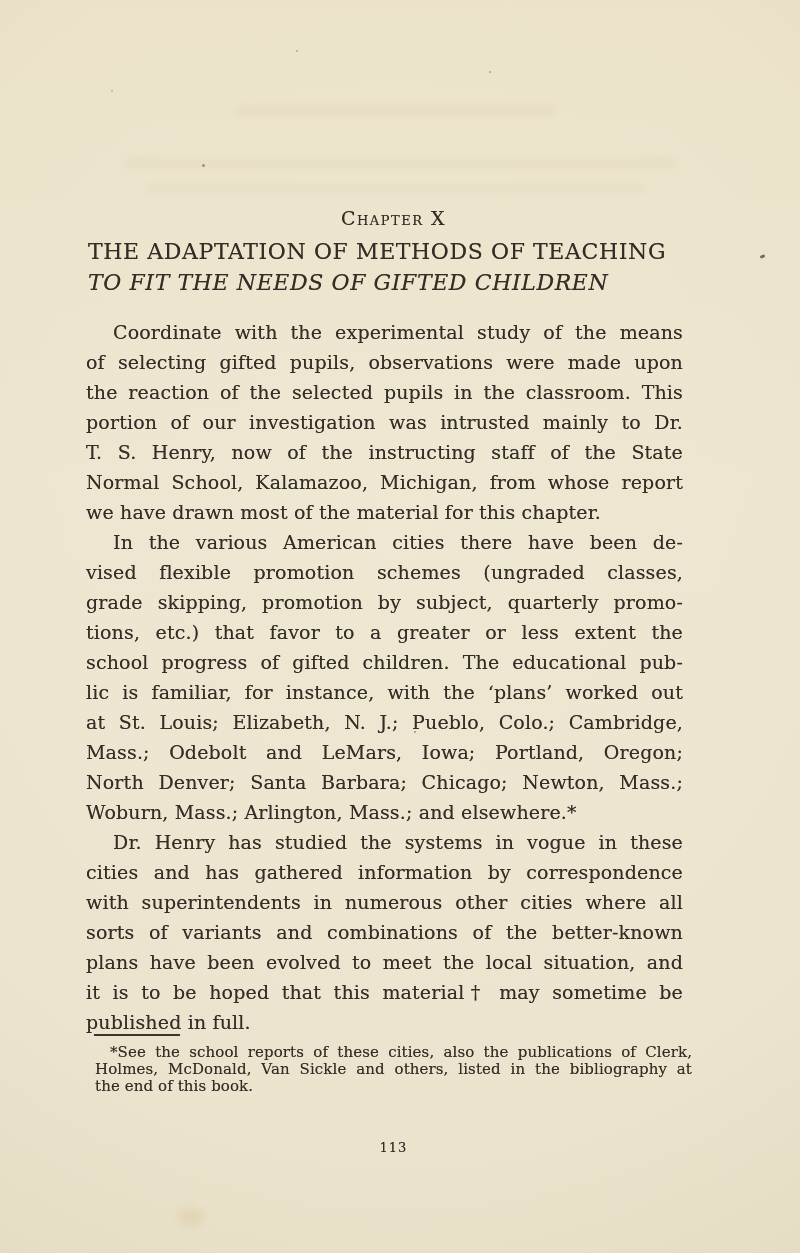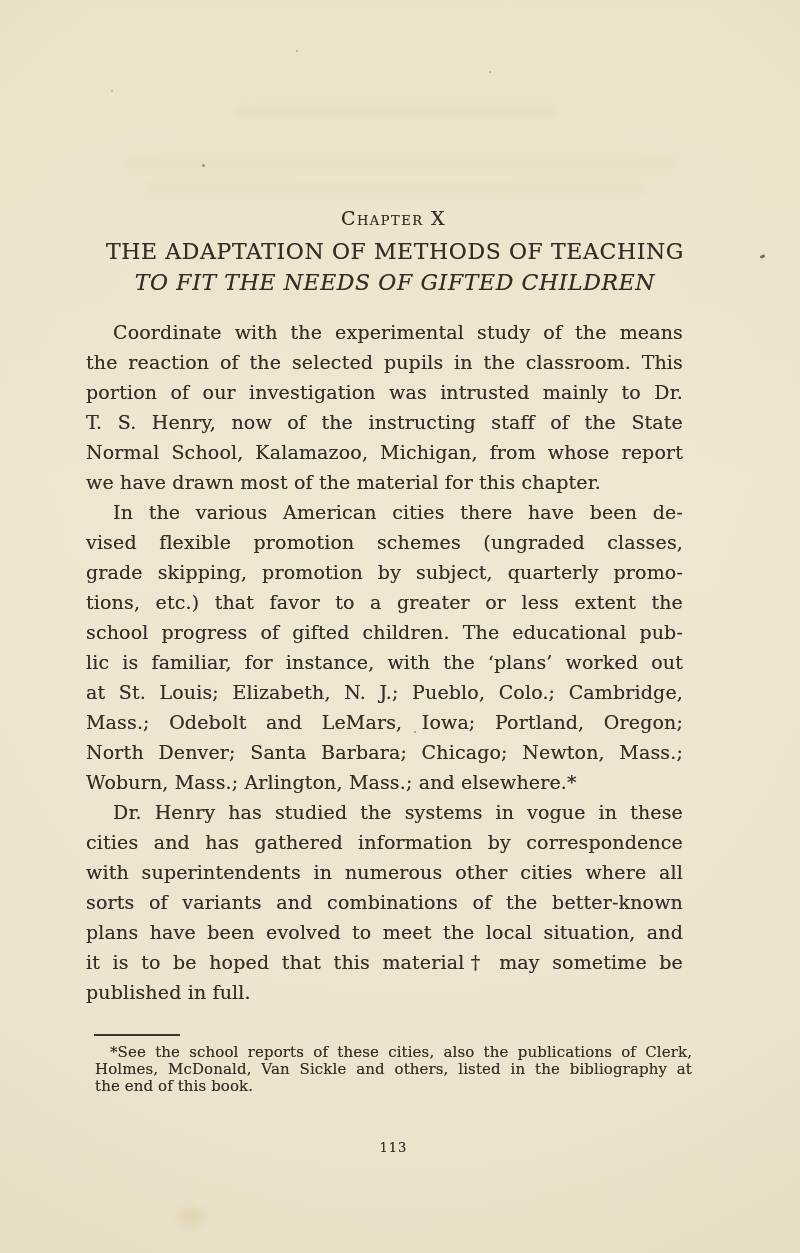--- a/index.html
+++ b/index.html
@@ -29,23 +29,22 @@
     width: 597px;
     top: 200px;
     text-align: center;
     font-variant: small-caps;
     font-size: 19px;
     letter-spacing: 1.5px;
     margin-top: 7px;
   }
   .title-line-1, .title-line-2 {
     position: absolute;
-    left: 80px;
+    left: 88px;
     width: 630px;
-    text-align: center;
     font-size: 22px;
     letter-spacing: 0.6px;
     white-space: nowrap;
   }
   .title-line-1 { top: 239px; }
   .title-line-2 { top: 270px; font-style: italic; }
   
   .body-column {
     position: absolute;
     left: 86px;
@@ -148,20 +147,21 @@
   <div class="speck s5"></div>
   <div class="speck s6"></div>
 
   <div class="chapter-heading ink">Chapter X</div>
   <div class="title-line-1 ink">THE ADAPTATION OF METHODS OF TEACHING</div>
   <div class="title-line-2 ink">TO FIT THE NEEDS OF GIFTED CHILDREN</div>
 
   <div class="body-column">
 
     <div class="bline ink first">Coordinate with the experimental study of the means</div>
+    <div class="bline ink">of selecting gifted pupils, observations were made upon</div>
     <div class="bline ink">the reaction of the selected pupils in the classroom. This</div>
     <div class="bline ink">portion of our investigation was intrusted mainly to Dr.</div>
     <div class="bline ink">T. S. Henry, now of the instructing staff of the State</div>
     <div class="bline ink">Normal School, Kalamazoo, Michigan, from whose report</div>
     <div class="bline ink plast">we have drawn most of the material for this chapter.</div>
 
     <div class="bline ink first">In the various American cities there have been de-</div>
     <div class="bline ink">vised flexible promotion schemes (ungraded classes,</div>
     <div class="bline ink">grade skipping, promotion by subject, quarterly promo-</div>
     <div class="bline ink">tions, etc.) that favor to a greater or less extent the</div>

